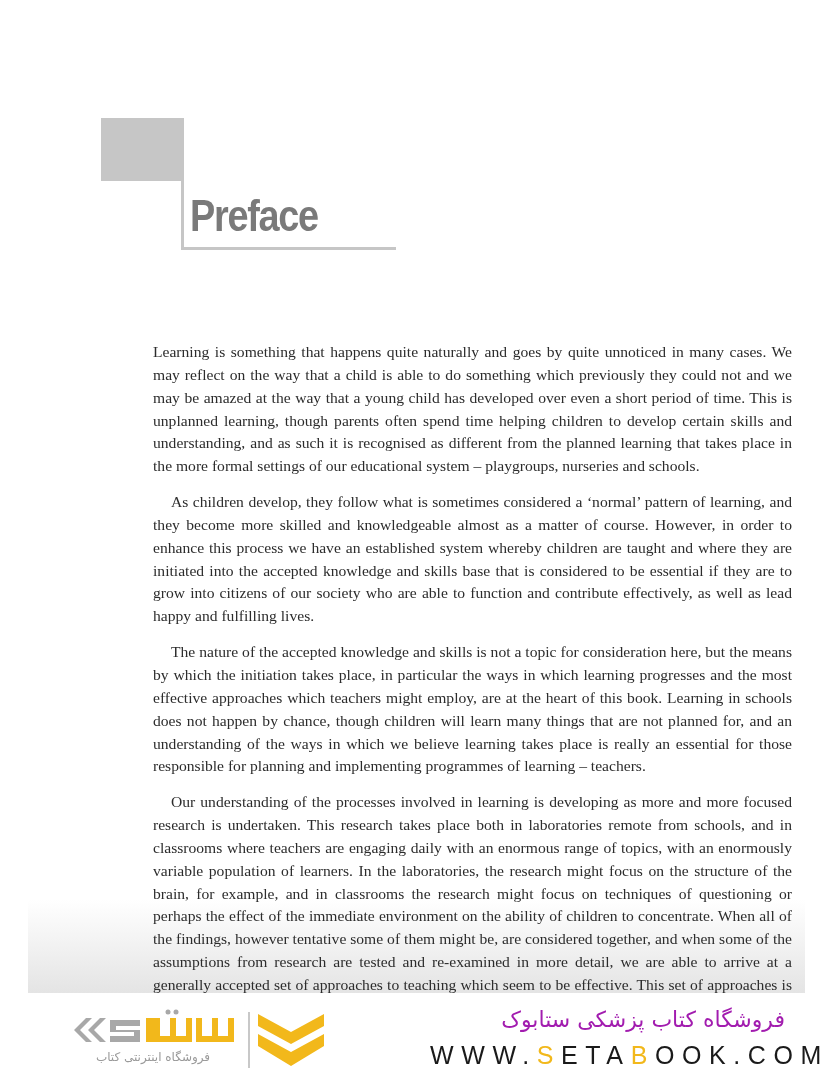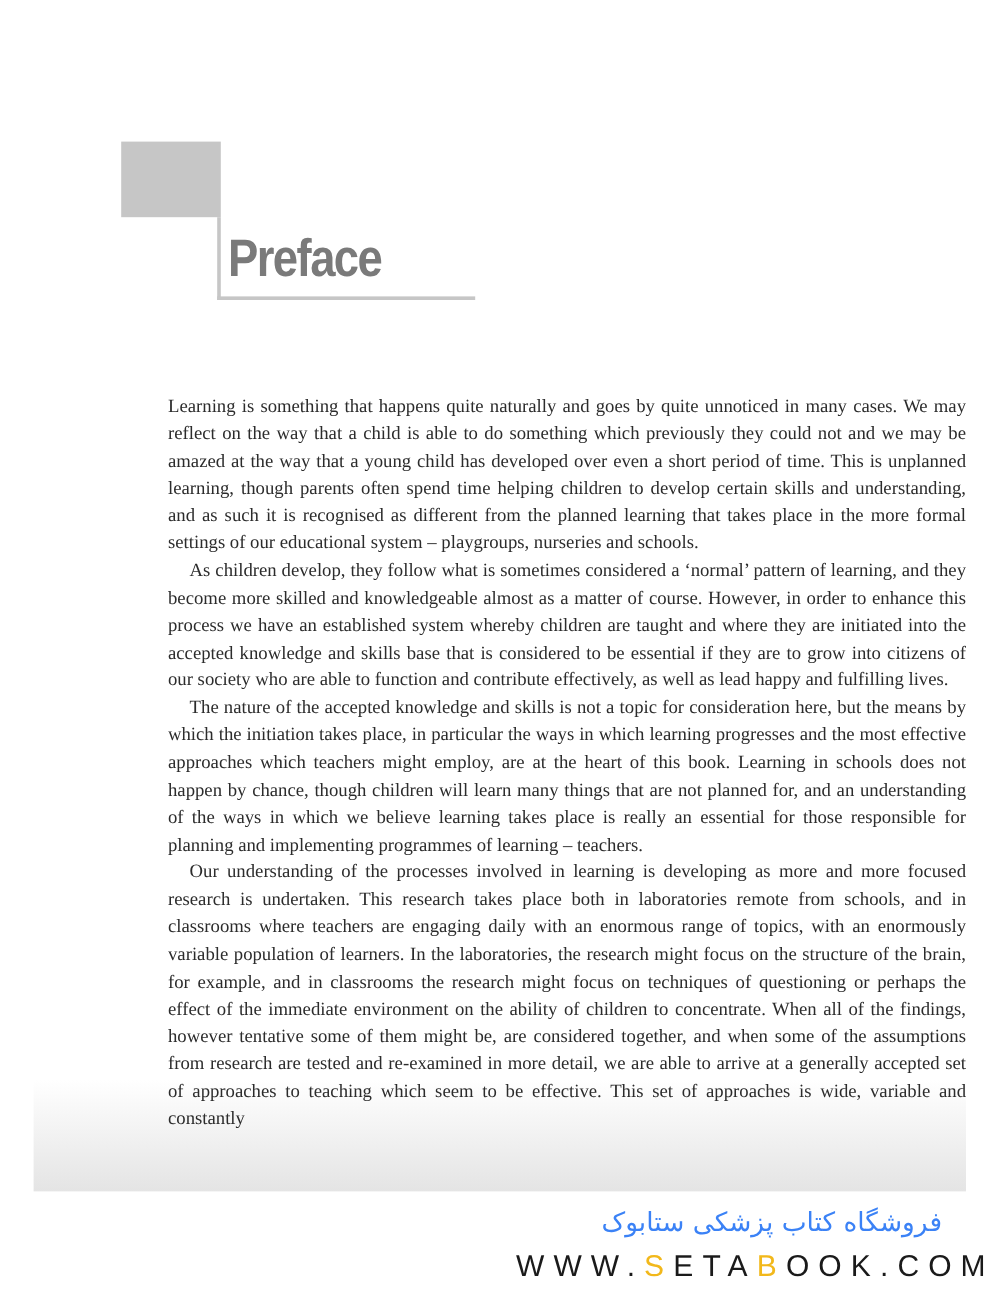--- a/index.html
+++ b/index.html
@@ -6,25 +6,25 @@
   body { width:833px; height:1080px; background:#ffffff; position:relative; overflow:hidden; }
   .gray-block { position:absolute; left:101px; top:118px; width:83px; height:63px; background:#c6c6c6; }
   .rule-v { position:absolute; left:181px; top:181px; width:3px; height:69px; background:#c6c6c6; }
   .rule-h { position:absolute; left:181px; top:247px; width:215px; height:3px; background:#c6c6c6; }
   .title { position:absolute; left:190px; top:190px; margin:0; font-family:"Liberation Sans", sans-serif;
            font-weight:bold; font-size:44px; color:#7a7a7a; letter-spacing:-1.5px; transform:scaleX(0.86); transform-origin:left top; line-height:52px; }
   .shade { position:absolute; left:28px; top:900px; width:777px; height:93px;
            background:linear-gradient(to bottom, rgba(255,255,255,0) 0%, rgba(228,228,228,1) 100%); }
   .body-text { position:absolute; left:140px; top:328px; width:665px; height:665px; overflow:hidden;
                font-family:"Liberation Serif", serif; font-size:15.6px; line-height:22.85px; color:#2c2c2c; text-align:justify; }
-  .body-text p { margin:0; text-indent:0; }
+  .body-text p { margin:13px; text-indent:0; }
   .body-text p + p { text-indent:18px; }
   .footer { position:absolute; left:0; top:993px; width:833px; height:87px; background:#ffffff; }
   .logo { position:absolute; left:68px; top:15px; width:260px; height:62px; }
-  .fa-line { position:absolute; right:48px; top:14px; font-family:"DejaVu Sans", sans-serif; font-size:22px; color:#3b82f6; direction:rtl; }
+  .fa-line { position:absolute; right:48px; top:14px; font-family:"DejaVu Sans", sans-serif; font-size:22px; color:#a21caf; direction:rtl; }
   .url { position:absolute; left:430px; top:48px; font-family:Liberation Sans, sans-serif; font-size:25px; letter-spacing:7.6px; color:#1a1a1a; }
   .url .hl { color:#f2b81b; }
   .logo-sub { position:absolute; left:0; top:42px; width:170px; text-align:center; font-family:"DejaVu Sans", sans-serif; font-size:12px; color:#9a9a9a; direction:rtl; }
 </style>
 </head>
 <body>
 
 <div class="gray-block"></div>
 <div class="rule-v"></div>
 <div class="rule-h"></div>
@@ -33,15 +33,32 @@
 <div class="shade"></div>
 
 <div class="body-text">
   <p>Learning is something that happens quite naturally and goes by quite unnoticed in many cases. We may reflect on the way that a child is able to do something which previously they could not and we may be amazed at the way that a young child has developed over even a short period of time. This is unplanned learning, though parents often spend time helping children to develop certain skills and understanding, and as such it is recognised as different from the planned learning that takes place in the more formal settings of our educational system – playgroups, nurseries and schools.</p>
   <p>As children develop, they follow what is sometimes considered a ‘normal’ pattern of learning, and they become more skilled and knowledgeable almost as a matter of course. However, in order to enhance this process we have an established system whereby children are taught and where they are initiated into the accepted knowledge and skills base that is considered to be essential if they are to grow into citizens of our society who are able to function and contribute effectively, as well as lead happy and fulfilling lives.</p>
   <p>The nature of the accepted knowledge and skills is not a topic for consideration here, but the means by which the initiation takes place, in particular the ways in which learning progresses and the most effective approaches which teachers might employ, are at the heart of this book. Learning in schools does not happen by chance, though children will learn many things that are not planned for, and an understanding of the ways in which we believe learning takes place is really an essential for those responsible for planning and implementing programmes of learning – teachers.</p>
   <p>Our understanding of the processes involved in learning is developing as more and more focused research is undertaken. This research takes place both in laboratories remote from schools, and in classrooms where teachers are engaging daily with an enormous range of topics, with an enormously variable population of learners. In the laboratories, the research might focus on the structure of the brain, for example, and in classrooms the research might focus on techniques of questioning or perhaps the effect of the immediate environment on the ability of children to concentrate. When all of the findings, however tentative some of them might be, are considered together, and when some of the assumptions from research are tested and re-examined in more detail, we are able to arrive at a generally accepted set of approaches to teaching which seem to be effective. This set of approaches is wide, variable and constantly</p>
 </div>
 
 <div class="footer">
+  <div class="logo">
+    <svg width="170" height="42" viewBox="0 0 170 42">
+      <path d="M6 22 L18 10 L24 10 L12 22 L24 34 L18 34 Z" fill="#a8a8a8"></path>
+      <path d="M20 22 L32 10 L38 10 L26 22 L38 34 L32 34 Z" fill="#a8a8a8"></path>
+      <path d="M42 12 h30 v6 h-24 v4 h24 v12 h-30 v-6 h24 v-4 h-24 z" fill="#a8a8a8"></path>
+      <path d="M78 10 v24 h46 v-24 h-6 v18 h-10 v-18 h-6 v18 h-10 v-18 z" fill="#f2b81b"></path>
+      <circle cx="100" cy="4" r="2.5" fill="#a8a8a8"></circle>
+        <circle cx="108" cy="4" r="2.5" fill="#a8a8a8"></circle>
+      <path d="M128 10 v24 h38 v-24 h-6 v18 h-10 v-18 h-6 v18 h-10 v-18 z" fill="#f2b81b"></path>
+    </svg>
+    <div class="logo-sub">فروشگاه اینترنتی کتاب</div>
+    <div style="position:absolute;left:180px;top:4px;width:2px;height:56px;background:#c8c8c8;"></div>
+    <svg style="position:absolute;left:188px;top:4px;" width="70" height="56" viewBox="0 0 70 56">
+      <path d="M2 2 L35 20 L68 2 L68 14 L35 32 L2 14 Z" fill="#f2b81b"></path>
+      <path d="M2 22 L35 40 L68 22 L68 34 L35 54 L2 34 Z" fill="#f2b81b"></path>
+    </svg>
+  </div>
   <div class="fa-line">فروشگاه کتاب پزشکی ستابوک</div>
   <div class="url"><span>WWW.</span><span class="hl">S</span><span>ETA</span><span class="hl">B</span><span>OOK.COM</span></div>
 </div>
 
 </body></html>

